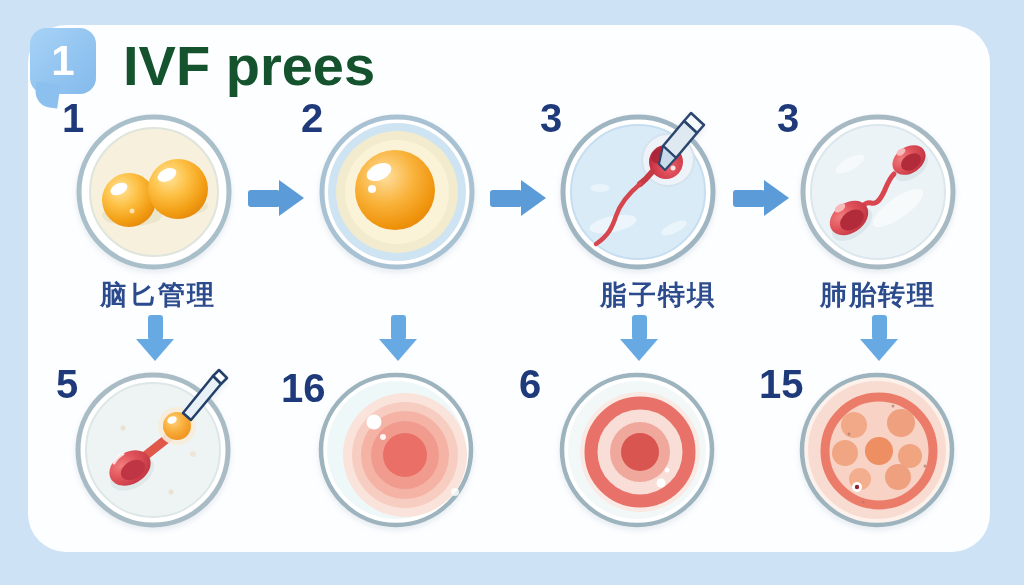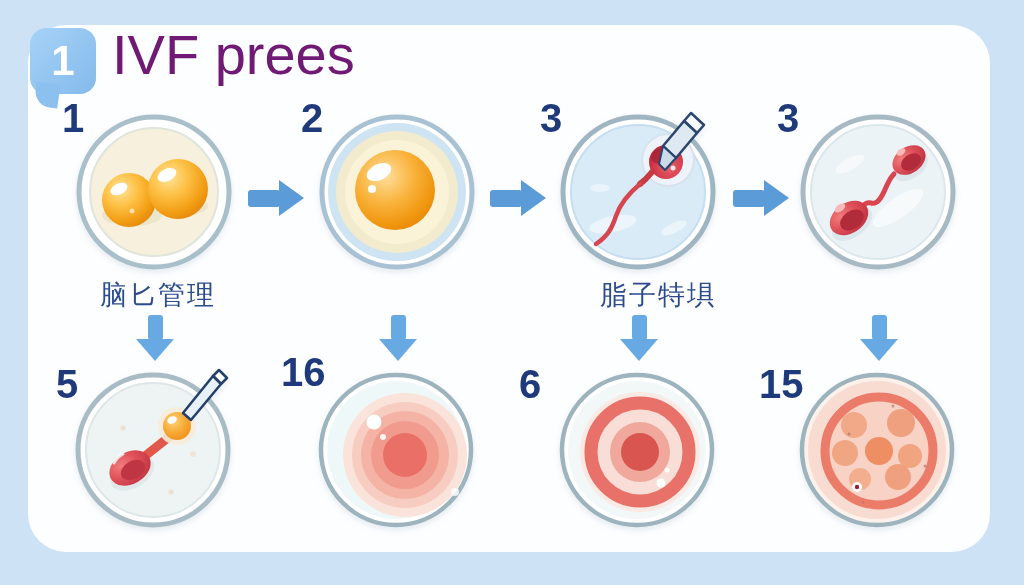--- a/index.html
+++ b/index.html
@@ -18,31 +18,31 @@
     background:linear-gradient(135deg,#a6d2f6 0%,#84baec 100%);
     border-radius:16px;display:flex;align-items:center;justify-content:center;
   }
   .badge::after{
     content:"";position:absolute;left:5px;bottom:-13px;width:24px;height:24px;
     background:#8cc0ee;border-bottom-left-radius:16px;
     transform:rotate(8deg);
   }
   .badge span{color:#ffffff;font-size:42px;font-weight:800;position:relative;z-index:2;}
   .title{
-    position:absolute;left:112px;top:22px;margin:0;
-    font-size:56px;font-weight:400;color:#701a75;letter-spacing:0;
+    position:absolute;left:112px;top:22px;margin:11px;
+    font-size:56px;font-weight:700;color:#14532d;letter-spacing:0;
   }
   .num{
     position:absolute;color:#1e3a7a;font-weight:800;font-size:40px;line-height:1;
   }
   .dish{position:absolute;width:160px;height:160px;}
   .dish svg{overflow:visible;filter:drop-shadow(0 3px 3px rgba(120,150,170,.18));}
   .step-label{
     position:absolute;top:277px;width:220px;text-align:center;
-    color:#2c4b8d;font-size:27px;font-weight:400;letter-spacing:2px;white-space:nowrap;
+    color:#2c4b8d;font-size:27px;font-weight:700;letter-spacing:2px;white-space:nowrap;
   }
   .harrow{position:absolute;top:180px;display:flex;align-items:center;}
   .harrow .shaft{width:32px;height:17px;background:#5b9bd8;border-radius:3px;}
   .harrow .head{
     width:0;height:0;border-top:18px solid transparent;border-bottom:18px solid transparent;
     border-left:25px solid #5b9bd8;margin-left:-1px;
   }
   .darrow{position:absolute;top:315px;width:38px;display:flex;flex-direction:column;align-items:center;}
   .darrow .shaft{width:15px;height:25px;background:#67aae3;border-radius:3px;}
   .darrow .head{
@@ -168,40 +168,41 @@
       <div class="shaft"></div>
       <div class="head"></div>
     </div>
   <div class="harrow" style="left:733px">
       <div class="shaft"></div>
       <div class="head"></div>
     </div>
 
   <div class="step-label" style="left:48px">脑匕管理</div>
   <div class="step-label" style="left:548px">脂子特埧</div>
+  <div class="step-label" style="left:768px">肺胎转理</div>
 
   <div class="darrow" style="left:136px">
       <div class="shaft"></div>
       <div class="head"></div>
     </div>
   <div class="darrow" style="left:379px">
       <div class="shaft"></div>
       <div class="head"></div>
     </div>
   <div class="darrow" style="left:620px">
       <div class="shaft"></div>
       <div class="head"></div>
     </div>
   <div class="darrow" style="left:860px">
       <div class="shaft"></div>
       <div class="head"></div>
     </div>
 
   <div class="num" style="left:56px;top:364px">5</div>
-  <div class="num" style="left:281px;top:352px">16</div>
+  <div class="num" style="left:281px;top:368px">16</div>
   <div class="num" style="left:519px;top:364px">6</div>
   <div class="num" style="left:759px;top:364px">15</div>
 
   <div class="dish" style="left:73px;top:370px">
     <svg width="160" height="160" viewBox="0 0 160 160">
       <defs>
         <radialGradient id="g5r" cx="35%" cy="30%" r="80%">
           <stop offset="0%" stop-color="#f07d7d"></stop>
             <stop offset="45%" stop-color="#e0525a"></stop>
           <stop offset="100%" stop-color="#c03240"></stop>

